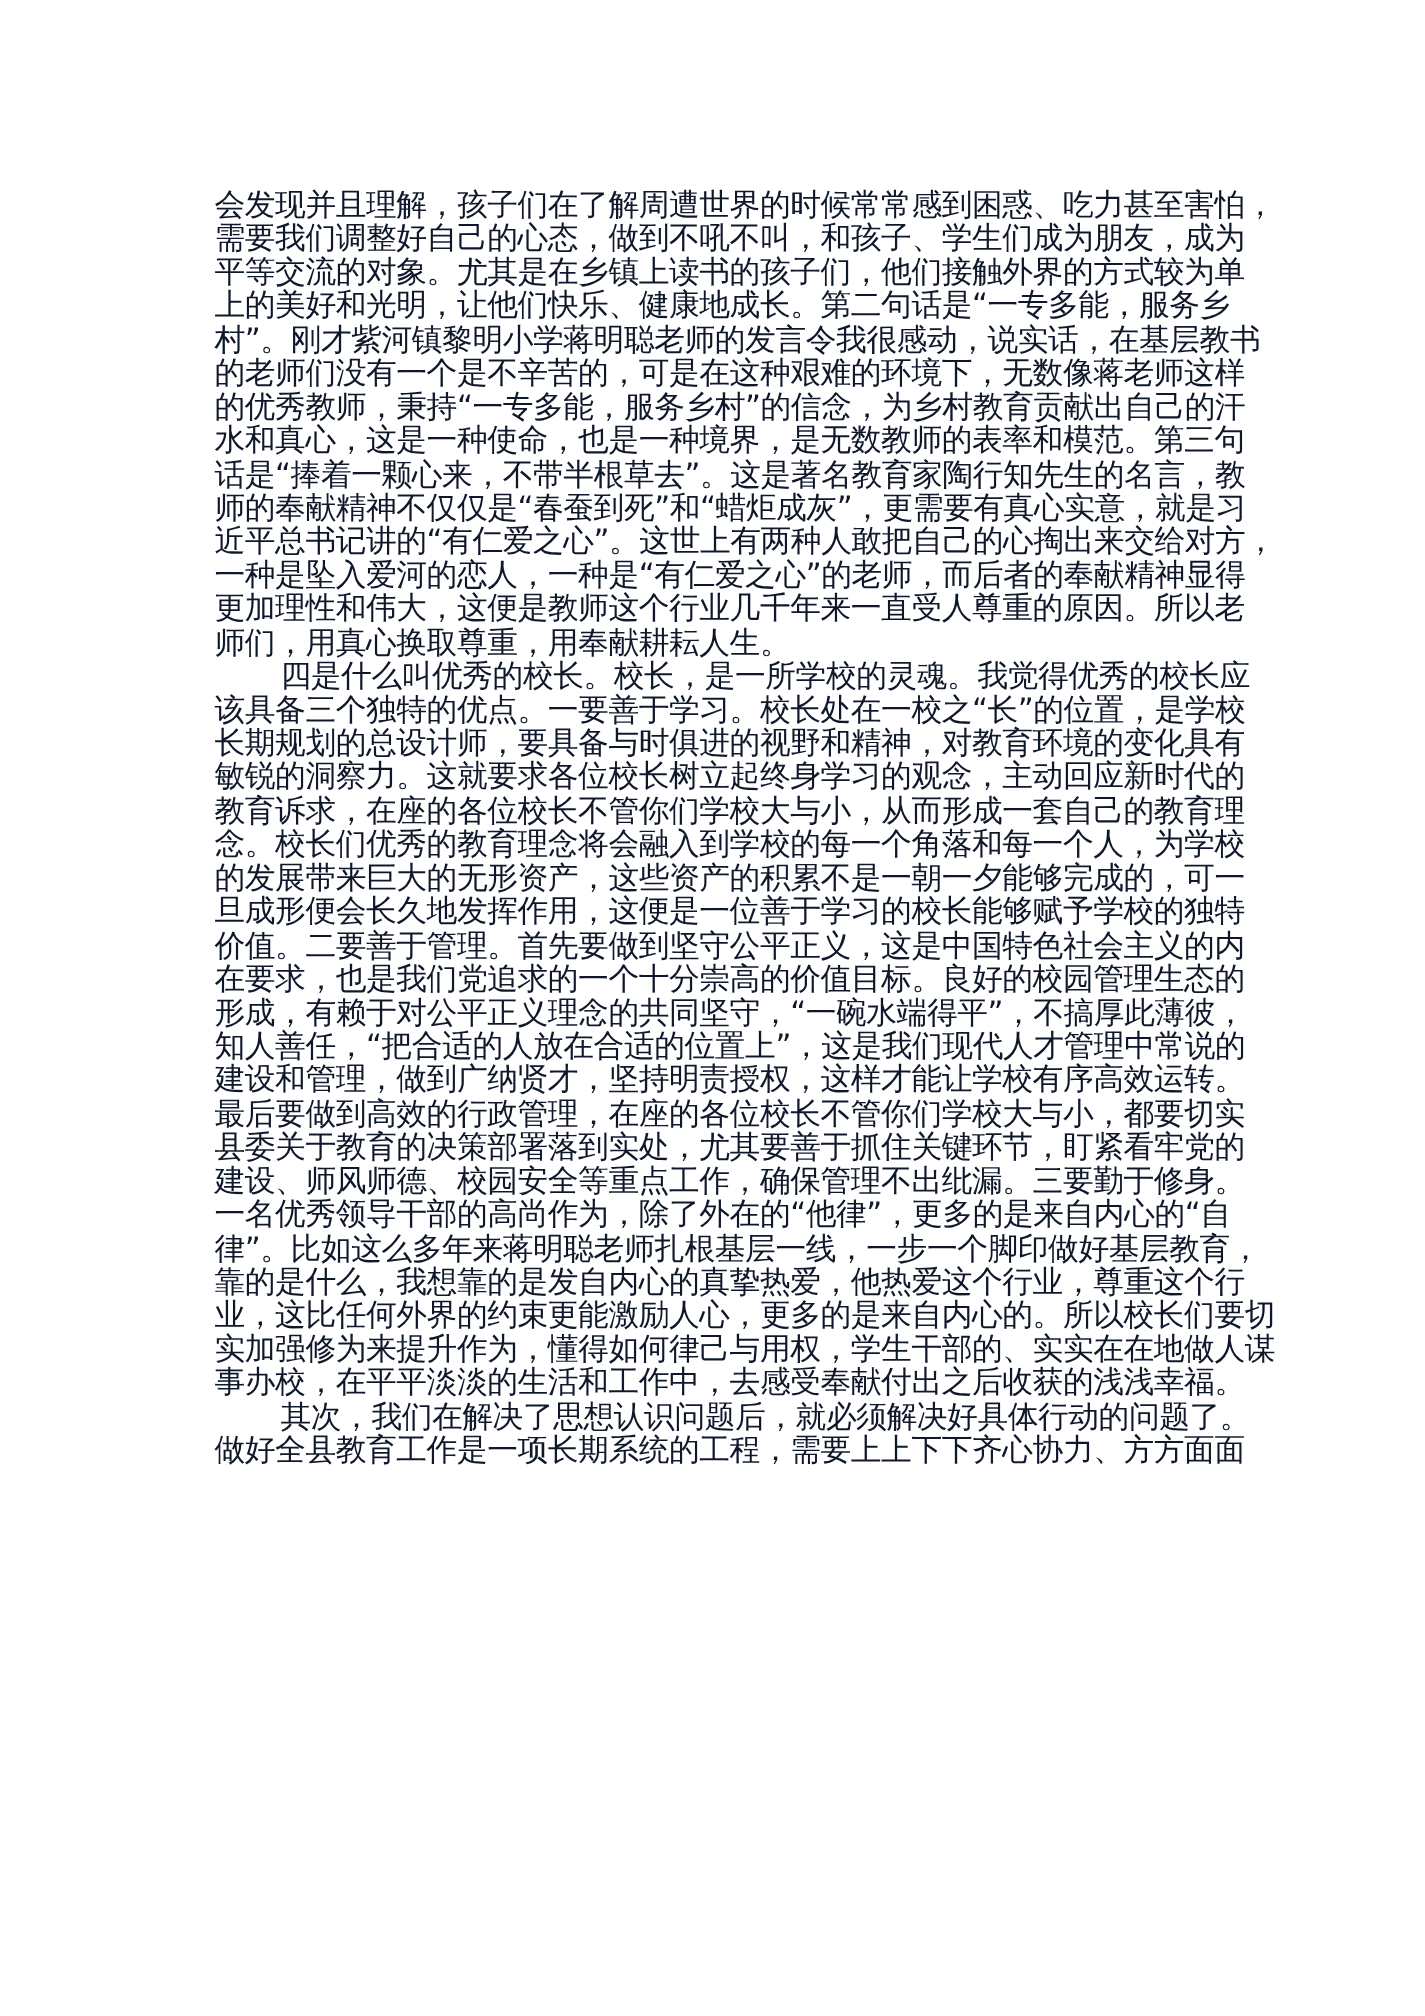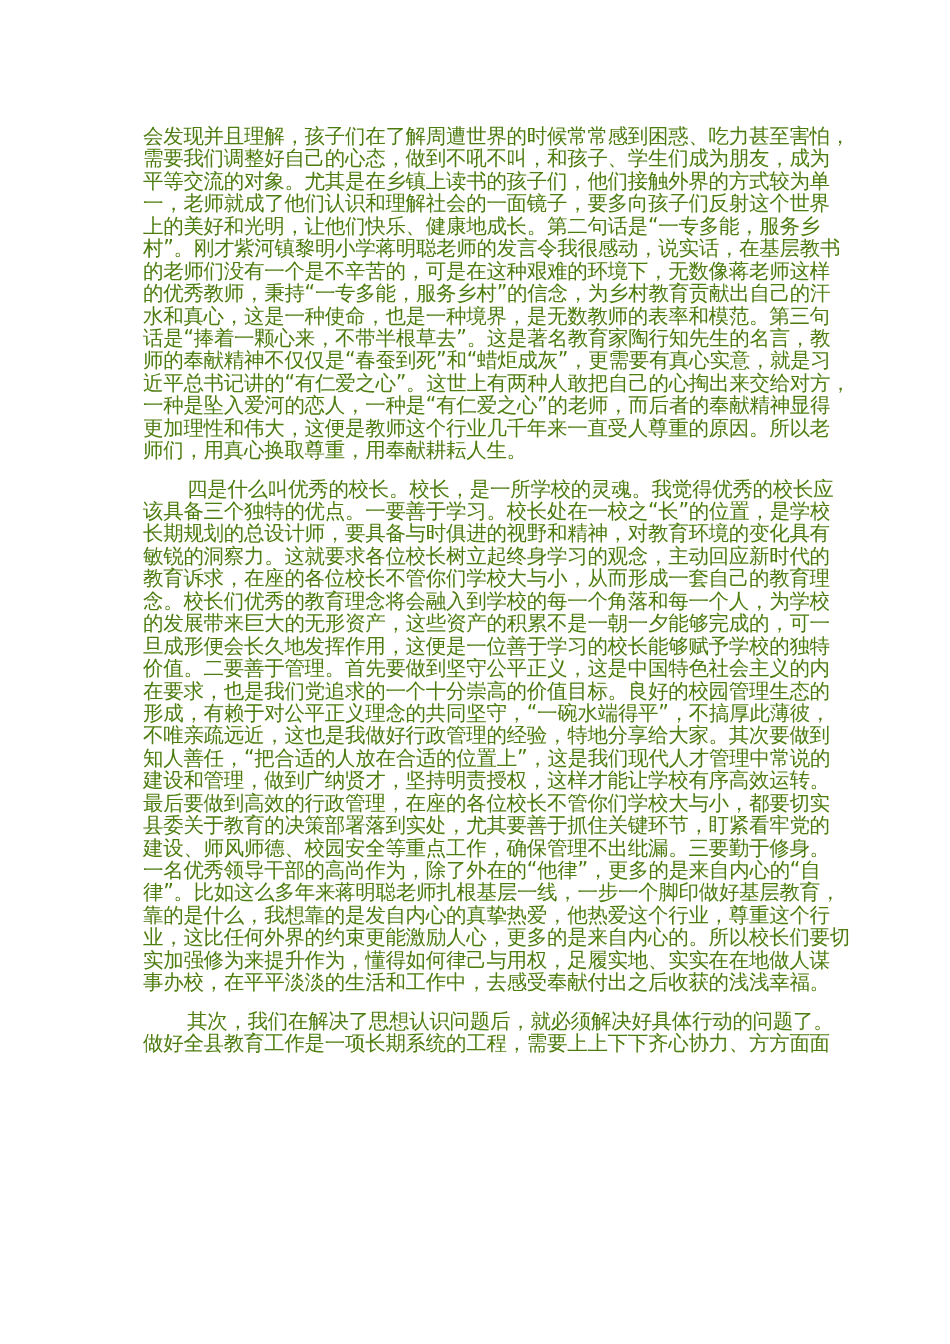--- a/index.html
+++ b/index.html
@@ -5,42 +5,41 @@
     html, body { margin: 0; padding: 0; background: #ffffff; }
     body { width: 950px; height: 1344px; position: relative; overflow: hidden; }
     .page {
       position: absolute;
       left: 143px;
       top: 125px;
       width: 665px;
       font-family: "DejaVu Sans", "Liberation Sans", sans-serif;
       font-size: 20.5px;
       line-height: 22.45px;
-      color: #4d7c0f;
+      color: #0f172a;
     }
     .line {
       display: block;
       height: 22.45px;
       white-space: nowrap;
       text-align: justify;
       text-align-last: justify;
       letter-spacing: -0.3px;
     }
     .line.last { text-align-last: left; }
-    .line.indent { padding-left: 44px; margin-top: 16px; }
+    .line.indent { padding-left: 44px; }
   </style>
 </head>
 <body>
 
 <div class="page">
   <div>
     <span class="line">会发现并且理解，孩子们在了解周遭世界的时候常常感到困惑、吃力甚至害怕，</span>
     <span class="line">需要我们调整好自己的心态，做到不吼不叫，和孩子、学生们成为朋友，成为</span>
     <span class="line">平等交流的对象。尤其是在乡镇上读书的孩子们，他们接触外界的方式较为单</span>
-    <span class="line">一，老师就成了他们认识和理解社会的一面镜子，要多向孩子们反射这个世界</span>
     <span class="line">上的美好和光明，让他们快乐、健康地成长。第二句话是“一专多能，服务乡</span>
     <span class="line">村”。刚才紫河镇黎明小学蒋明聪老师的发言令我很感动，说实话，在基层教书</span>
     <span class="line">的老师们没有一个是不辛苦的，可是在这种艰难的环境下，无数像蒋老师这样</span>
     <span class="line">的优秀教师，秉持“一专多能，服务乡村”的信念，为乡村教育贡献出自己的汗</span>
     <span class="line">水和真心，这是一种使命，也是一种境界，是无数教师的表率和模范。第三句</span>
     <span class="line">话是“捧着一颗心来，不带半根草去”。这是著名教育家陶行知先生的名言，教</span>
     <span class="line">师的奉献精神不仅仅是“春蚕到死”和“蜡炬成灰”，更需要有真心实意，就是习</span>
     <span class="line">近平总书记讲的“有仁爱之心”。这世上有两种人敢把自己的心掏出来交给对方，</span>
     <span class="line">一种是坠入爱河的恋人，一种是“有仁爱之心”的老师，而后者的奉献精神显得</span>
     <span class="line">更加理性和伟大，这便是教师这个行业几千年来一直受人尊重的原因。所以老</span>
@@ -51,30 +50,29 @@
     <span class="line">该具备三个独特的优点。一要善于学习。校长处在一校之“长”的位置，是学校</span>
     <span class="line">长期规划的总设计师，要具备与时俱进的视野和精神，对教育环境的变化具有</span>
     <span class="line">敏锐的洞察力。这就要求各位校长树立起终身学习的观念，主动回应新时代的</span>
     <span class="line">教育诉求，在座的各位校长不管你们学校大与小，从而形成一套自己的教育理</span>
     <span class="line">念。校长们优秀的教育理念将会融入到学校的每一个角落和每一个人，为学校</span>
     <span class="line">的发展带来巨大的无形资产，这些资产的积累不是一朝一夕能够完成的，可一</span>
     <span class="line">旦成形便会长久地发挥作用，这便是一位善于学习的校长能够赋予学校的独特</span>
     <span class="line">价值。二要善于管理。首先要做到坚守公平正义，这是中国特色社会主义的内</span>
     <span class="line">在要求，也是我们党追求的一个十分崇高的价值目标。良好的校园管理生态的</span>
     <span class="line">形成，有赖于对公平正义理念的共同坚守，“一碗水端得平”，不搞厚此薄彼，</span>
-    <span class="line">不唯亲疏远近，这也是我做好行政管理的经验，特地分享给大家。其次要做到</span>
     <span class="line">知人善任，“把合适的人放在合适的位置上”，这是我们现代人才管理中常说的</span>
     <span class="line">建设和管理，做到广纳贤才，坚持明责授权，这样才能让学校有序高效运转。</span>
     <span class="line">最后要做到高效的行政管理，在座的各位校长不管你们学校大与小，都要切实</span>
     <span class="line">县委关于教育的决策部署落到实处，尤其要善于抓住关键环节，盯紧看牢党的</span>
     <span class="line">建设、师风师德、校园安全等重点工作，确保管理不出纰漏。三要勤于修身。</span>
     <span class="line">一名优秀领导干部的高尚作为，除了外在的“他律”，更多的是来自内心的“自</span>
     <span class="line">律”。比如这么多年来蒋明聪老师扎根基层一线，一步一个脚印做好基层教育，</span>
     <span class="line">靠的是什么，我想靠的是发自内心的真挚热爱，他热爱这个行业，尊重这个行</span>
     <span class="line">业，这比任何外界的约束更能激励人心，更多的是来自内心的。所以校长们要切</span>
-    <span class="line">实加强修为来提升作为，懂得如何律己与用权，足履实地、实实在在地做人谋</span>
+    <span class="line">实加强修为来提升作为，懂得如何律己与用权，学生干部的、实实在在地做人谋</span>
     <span class="line last">事办校，在平平淡淡的生活和工作中，去感受奉献付出之后收获的浅浅幸福。</span>
   </div>
   <div>
     <span class="line indent">其次，我们在解决了思想认识问题后，就必须解决好具体行动的问题了。</span>
     <span class="line">做好全县教育工作是一项长期系统的工程，需要上上下下齐心协力、方方面面</span>
   </div>
 </div>
 
 </body></html>

